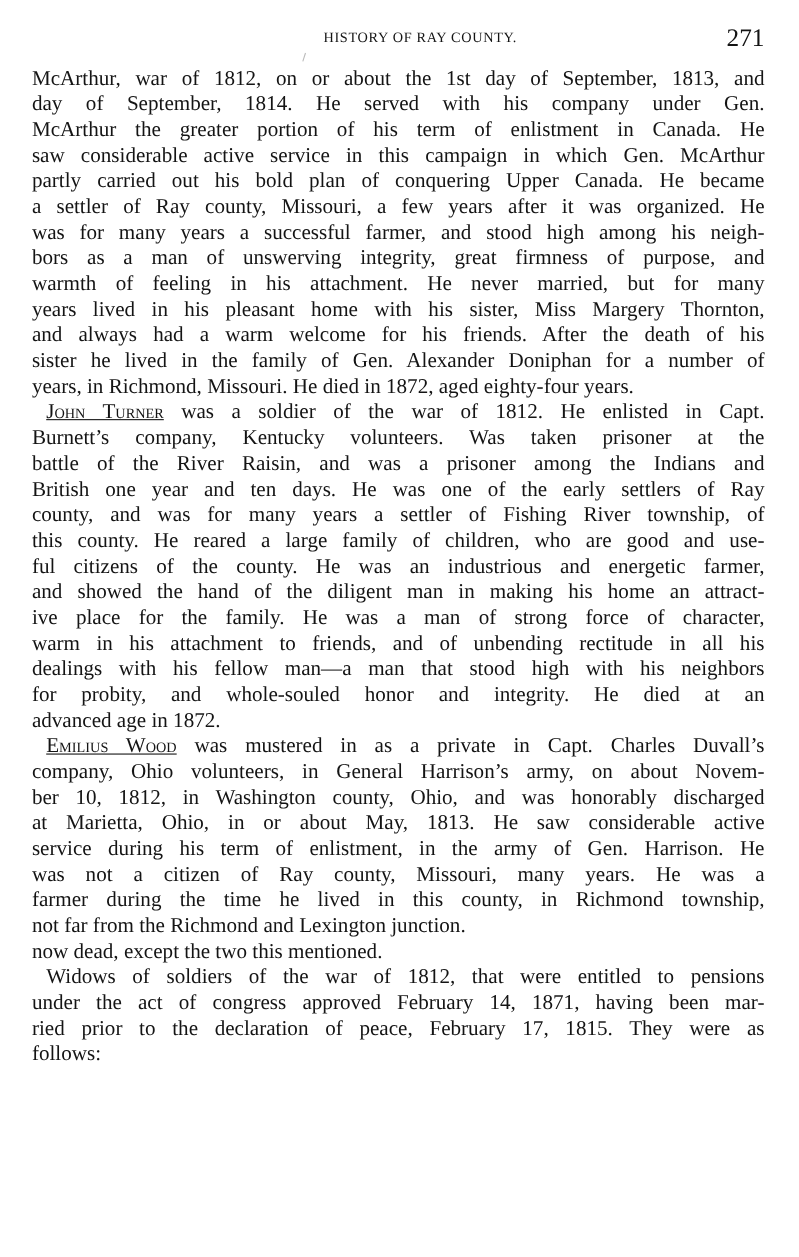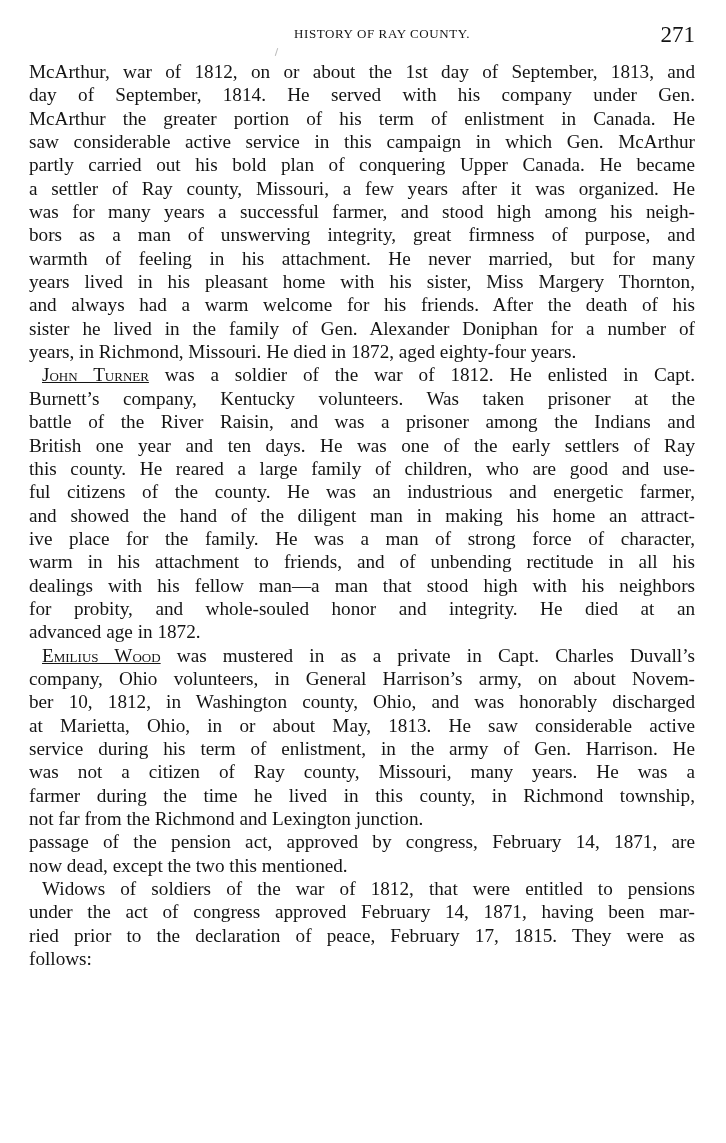--- a/index.html
+++ b/index.html
@@ -98,20 +98,21 @@
     <span class="line">and always had a warm welcome for his friends.  After the death of his</span>
     <span class="line">sister he lived in the family of Gen. Alexander Doniphan for a number of</span>
     <span class="line last">years, in Richmond, Missouri.  He died in 1872, aged eighty-four years.</span>
   </div>
 
   <div>
     <span class="line indent"><span class="sc">John Turner</span><span> was a soldier of the war of 1812.  He enlisted in Capt.</span></span>
     <span class="line">Burnett’s company, Kentucky volunteers.  Was taken prisoner at the</span>
     <span class="line">battle of the River Raisin, and was a prisoner among the Indians and</span>
     <span class="line">British one year and ten days.  He was one of the early settlers of Ray</span>
+    <span class="line">county, and was for many years a settler of Fishing River township, of</span>
     <span class="line">this county.  He reared a large family of children, who are good and use-</span>
     <span class="line">ful citizens of the county.  He was an industrious and energetic farmer,</span>
     <span class="line">and showed the hand of the diligent man in making his home an attract-</span>
     <span class="line">ive place for the family.  He was a man of strong force of character,</span>
     <span class="line">warm in his attachment to friends, and of unbending rectitude in all his</span>
     <span class="line">dealings with his fellow man—a man that stood high with his neighbors</span>
     <span class="line">for probity, and whole-souled honor and integrity.  He died at an</span>
     <span class="line last">advanced age in 1872.</span>
   </div>
 
@@ -120,21 +121,20 @@
     <span class="line">company, Ohio volunteers, in General Harrison’s army, on about Novem-</span>
     <span class="line">ber 10, 1812, in Washington county, Ohio, and was honorably discharged</span>
     <span class="line">at Marietta, Ohio, in or about May, 1813.  He saw considerable active</span>
     <span class="line">service during his term of enlistment, in the army of Gen. Harrison.  He</span>
     <span class="line">was not a citizen of Ray county, Missouri, many years.  He was a</span>
     <span class="line">farmer during the time he lived in this county, in Richmond township,</span>
     <span class="line last">not far from the Richmond and Lexington junction.</span>
   </div>
 
   <div>
-    <span class="line">passage of the pension act, approved by congress, February 14, 1871, are</span>
     <span class="line last">now dead, except the two this mentioned.</span>
   </div>
 
   <div>
     <span class="line indent">Widows of soldiers of the war of 1812, that were entitled to pensions</span>
     <span class="line">under the act of congress approved February 14, 1871, having been mar-</span>
     <span class="line">ried prior to the declaration of peace, February 17, 1815.  They were as</span>
     <span class="line last">follows:</span>
   </div>
 

